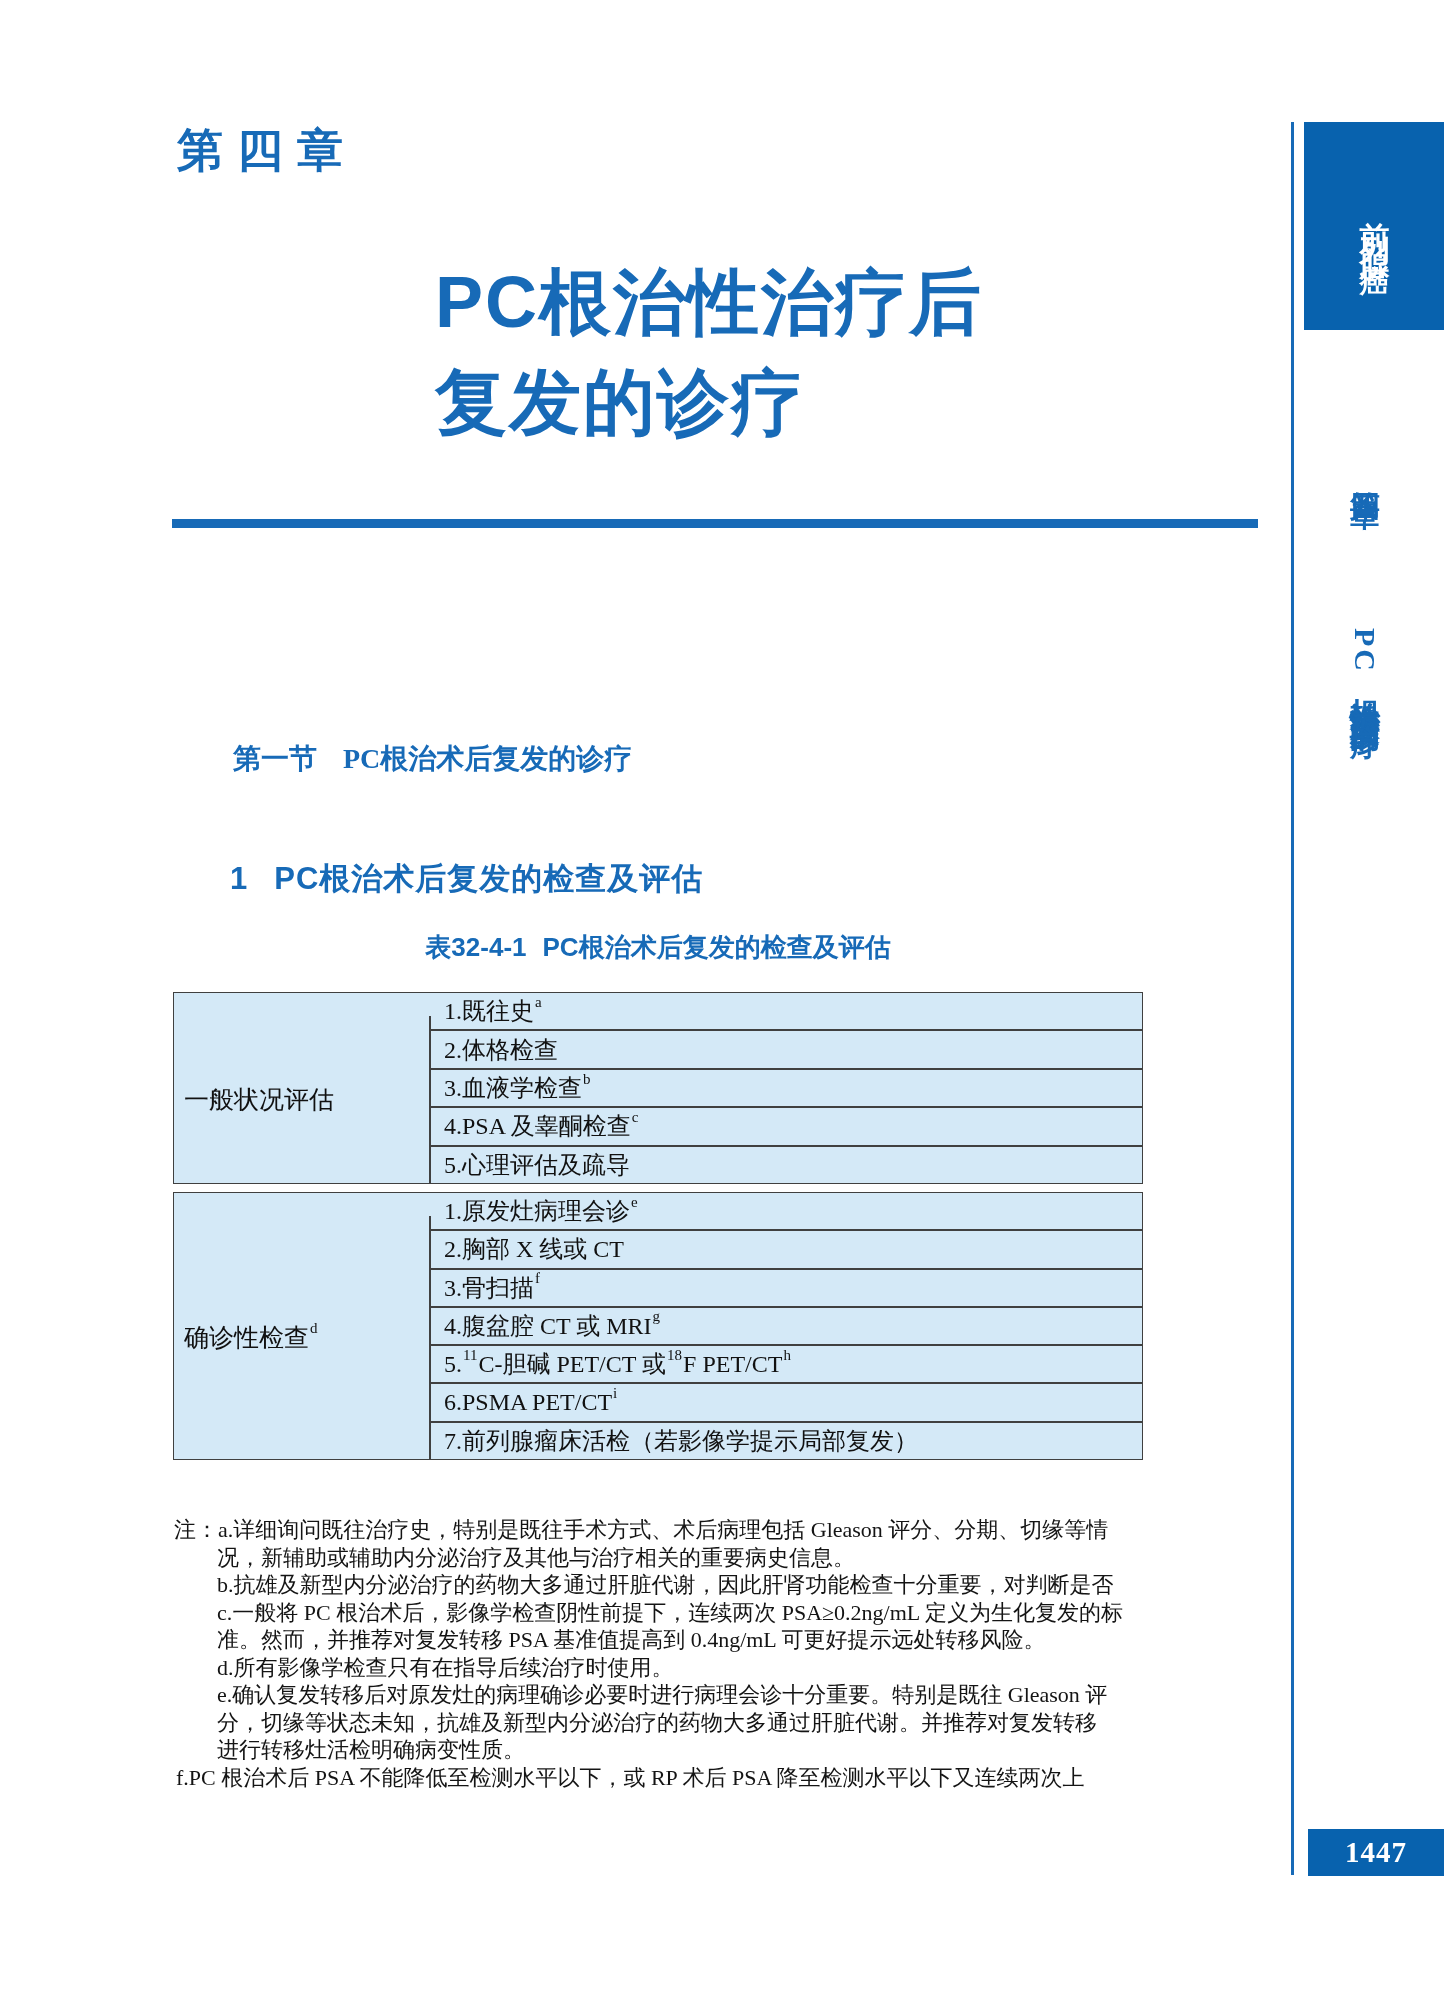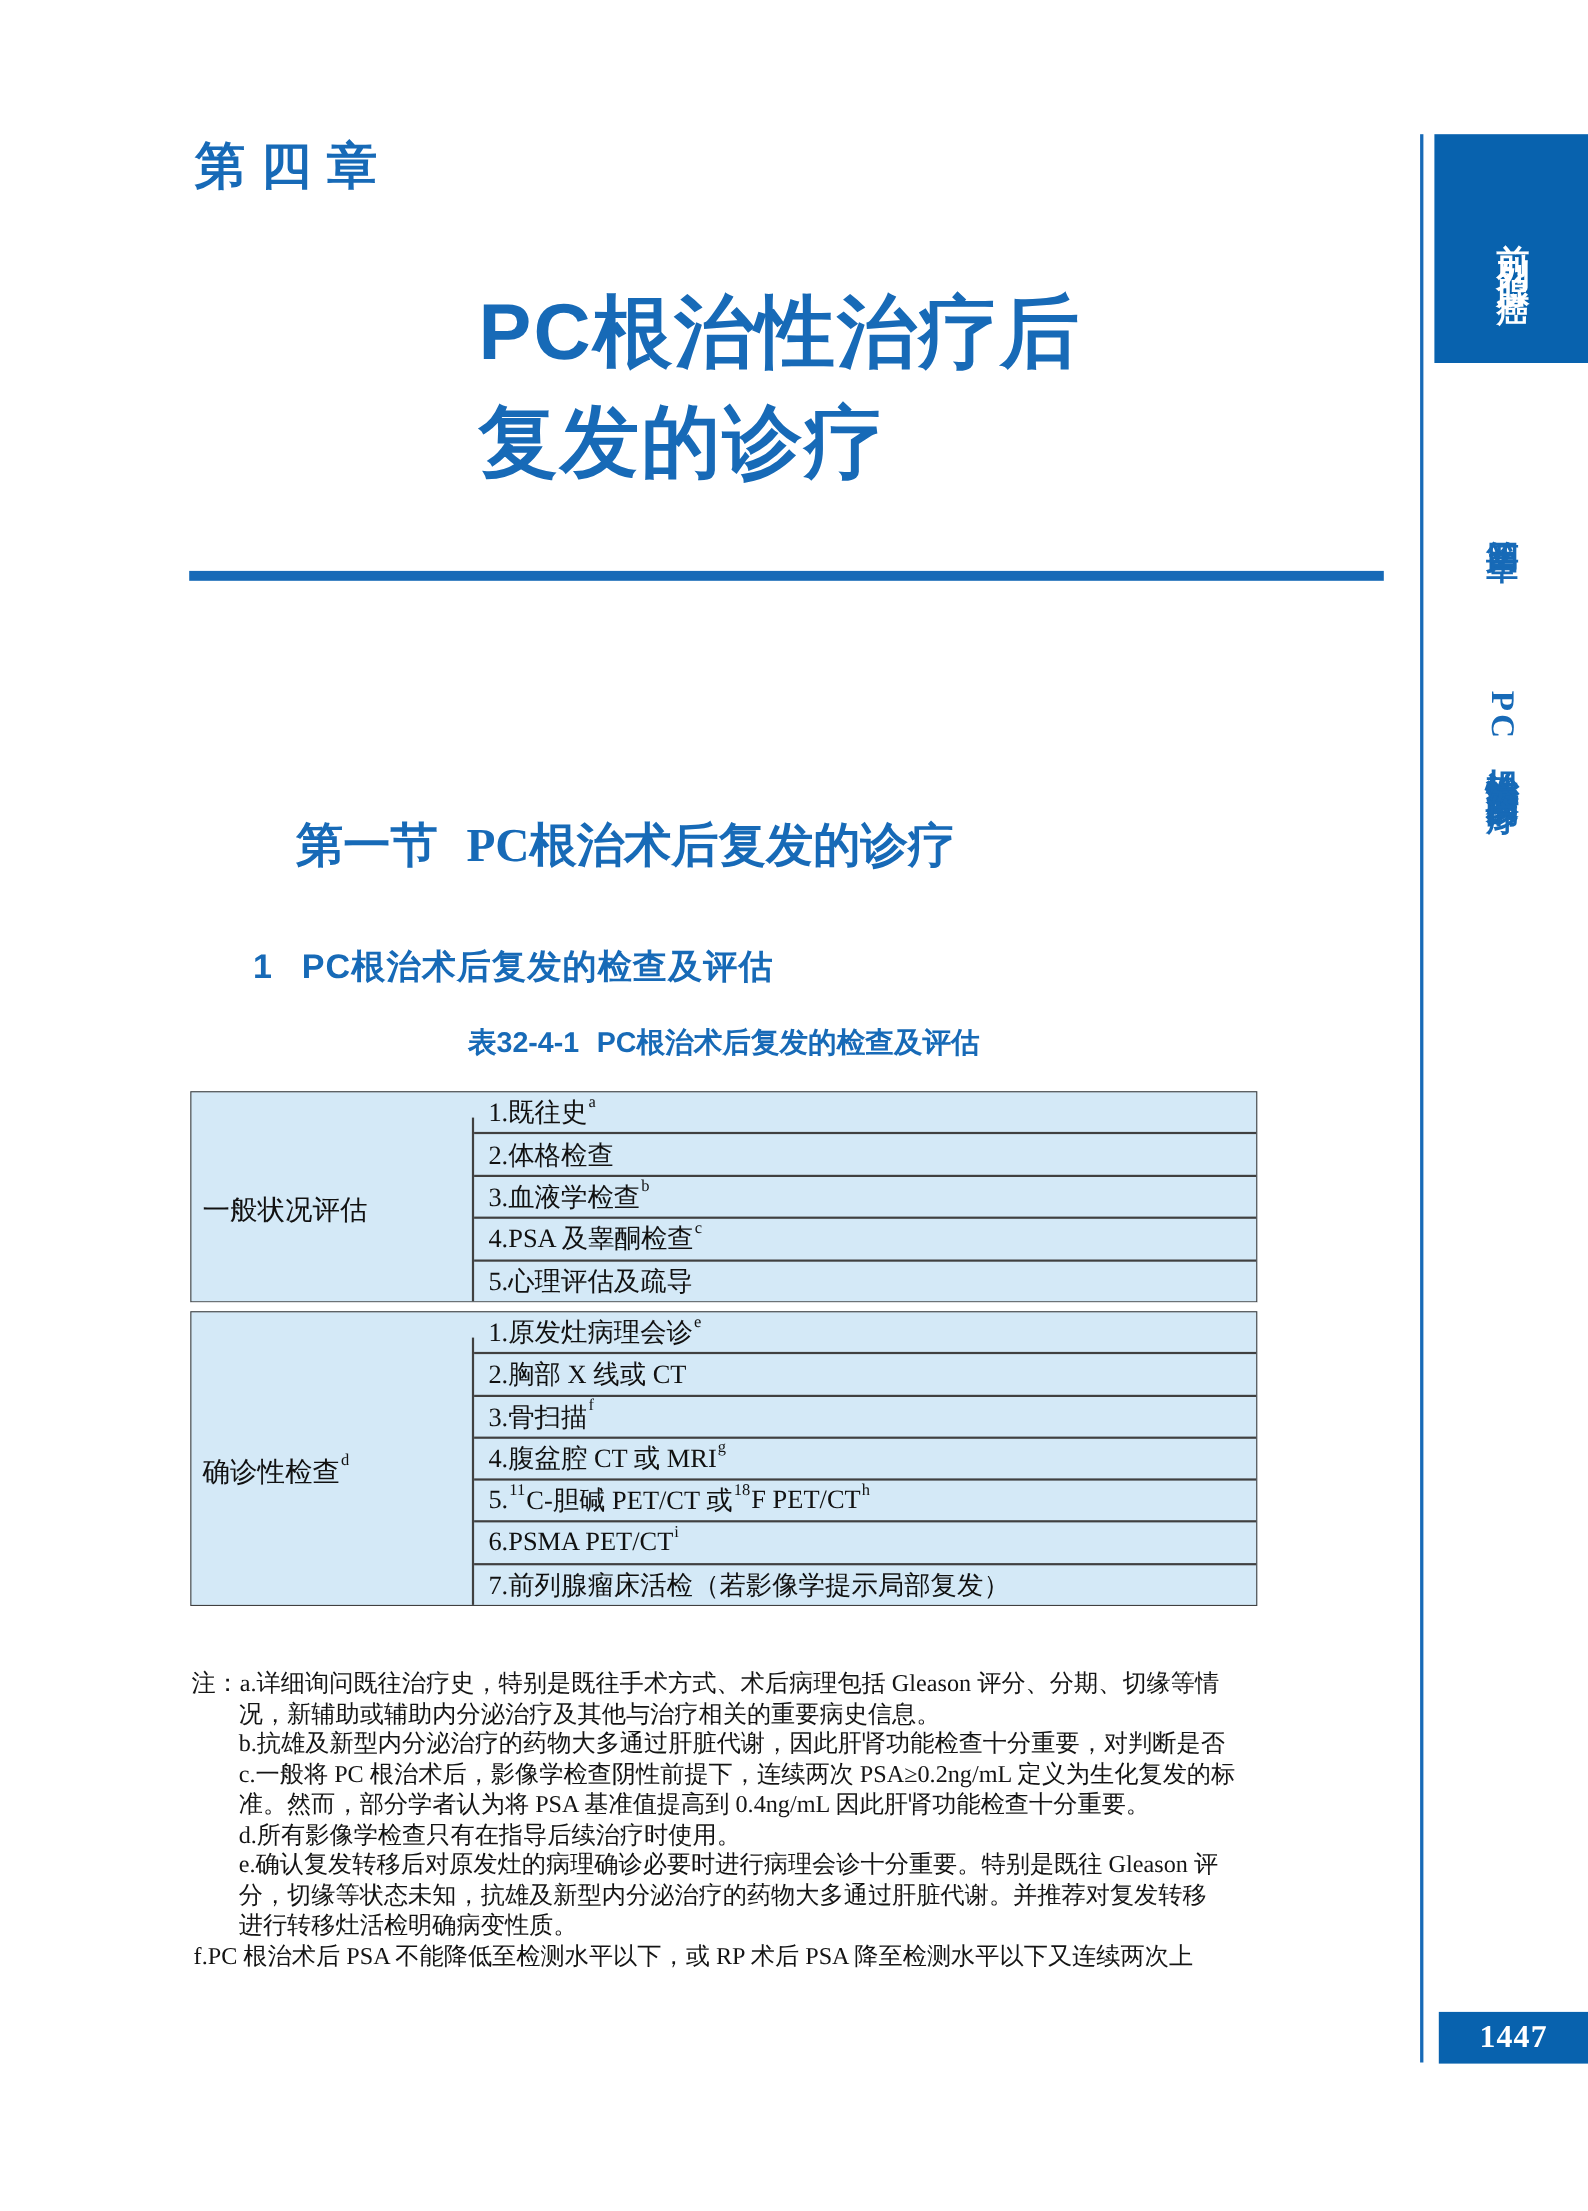--- a/index.html
+++ b/index.html
@@ -15,21 +15,21 @@
   .chapter-label{position:absolute;left:177px;top:120px;color:var(--blue);
     font-family:"Liberation Sans",sans-serif;font-weight:bold;font-size:46px;letter-spacing:14px;}
 
   .big-title{position:absolute;left:435px;top:252px;color:var(--blue);
     font-family:"Liberation Sans",sans-serif;font-weight:bold;font-size:72px;
     line-height:100px;letter-spacing:2px;}
 
   .title-bar{position:absolute;left:172px;top:519px;width:1086px;height:9px;background:var(--blue);}
 
   .section-heading{position:absolute;left:233px;top:740px;color:var(--blue);
-    font-family:"Liberation Serif",serif;font-weight:bold;font-size:43px;white-space:nowrap;margin-left:36px;}
+    font-family:"Liberation Serif",serif;font-weight:bold;font-size:28px;white-space:nowrap;}
   .h-gap{display:inline-block;width:26px;}
   .h-gap-sm{display:inline-block;width:16px;}
 
   .subsection-heading{position:absolute;left:230px;top:858px;color:var(--blue);
     font-family:"Liberation Sans",sans-serif;font-weight:bold;font-size:31px;
     letter-spacing:1px;white-space:nowrap;}
 
   .table-caption{position:absolute;left:173px;top:930px;width:970px;text-align:center;
     color:var(--blue);font-family:"Liberation Sans",sans-serif;font-weight:bold;font-size:26px;white-space:nowrap;}
 
@@ -121,21 +121,21 @@
           </div>
         </div>
       </div>
   </div>
 
   <div class="notes">
       <div class="note-line "><span>注：</span>a.详细询问既往治疗史，特别是既往手术方式、术后病理包括 Gleason 评分、分期、切缘等情</div>
       <div class="note-line hang">况，新辅助或辅助内分泌治疗及其他与治疗相关的重要病史信息。</div>
       <div class="note-line hang">b.抗雄及新型内分泌治疗的药物大多通过肝脏代谢，因此肝肾功能检查十分重要，对判断是否</div>
       <div class="note-line hang">c.一般将 PC 根治术后，影像学检查阴性前提下，连续两次 PSA≥0.2ng/mL 定义为生化复发的标</div>
-      <div class="note-line hang">准。然而，部分学者认为将 PSA 基准值提高到 0.4ng/mL 因此肝肾功能检查十分重要。</div>
+      <div class="note-line hang">准。然而，并推荐对复发转移 PSA 基准值提高到 0.4ng/mL 可更好提示远处转移风险。</div>
       <div class="note-line hang">d.所有影像学检查只有在指导后续治疗时使用。</div>
       <div class="note-line hang">e.确认复发转移后对原发灶的病理确诊必要时进行病理会诊十分重要。特别是既往 Gleason 评</div>
       <div class="note-line hang">分，切缘等状态未知，抗雄及新型内分泌治疗的药物大多通过肝脏代谢。并推荐对复发转移</div>
       <div class="note-line hang">进行转移灶活检明确病变性质。</div>
       <div class="note-line flush">f.PC 根治术后 PSA 不能降低至检测水平以下，或 RP 术后 PSA 降至检测水平以下又连续两次上</div>
     </div>
 
   <div class="side-line"></div>
 
   <div class="side-tab">

